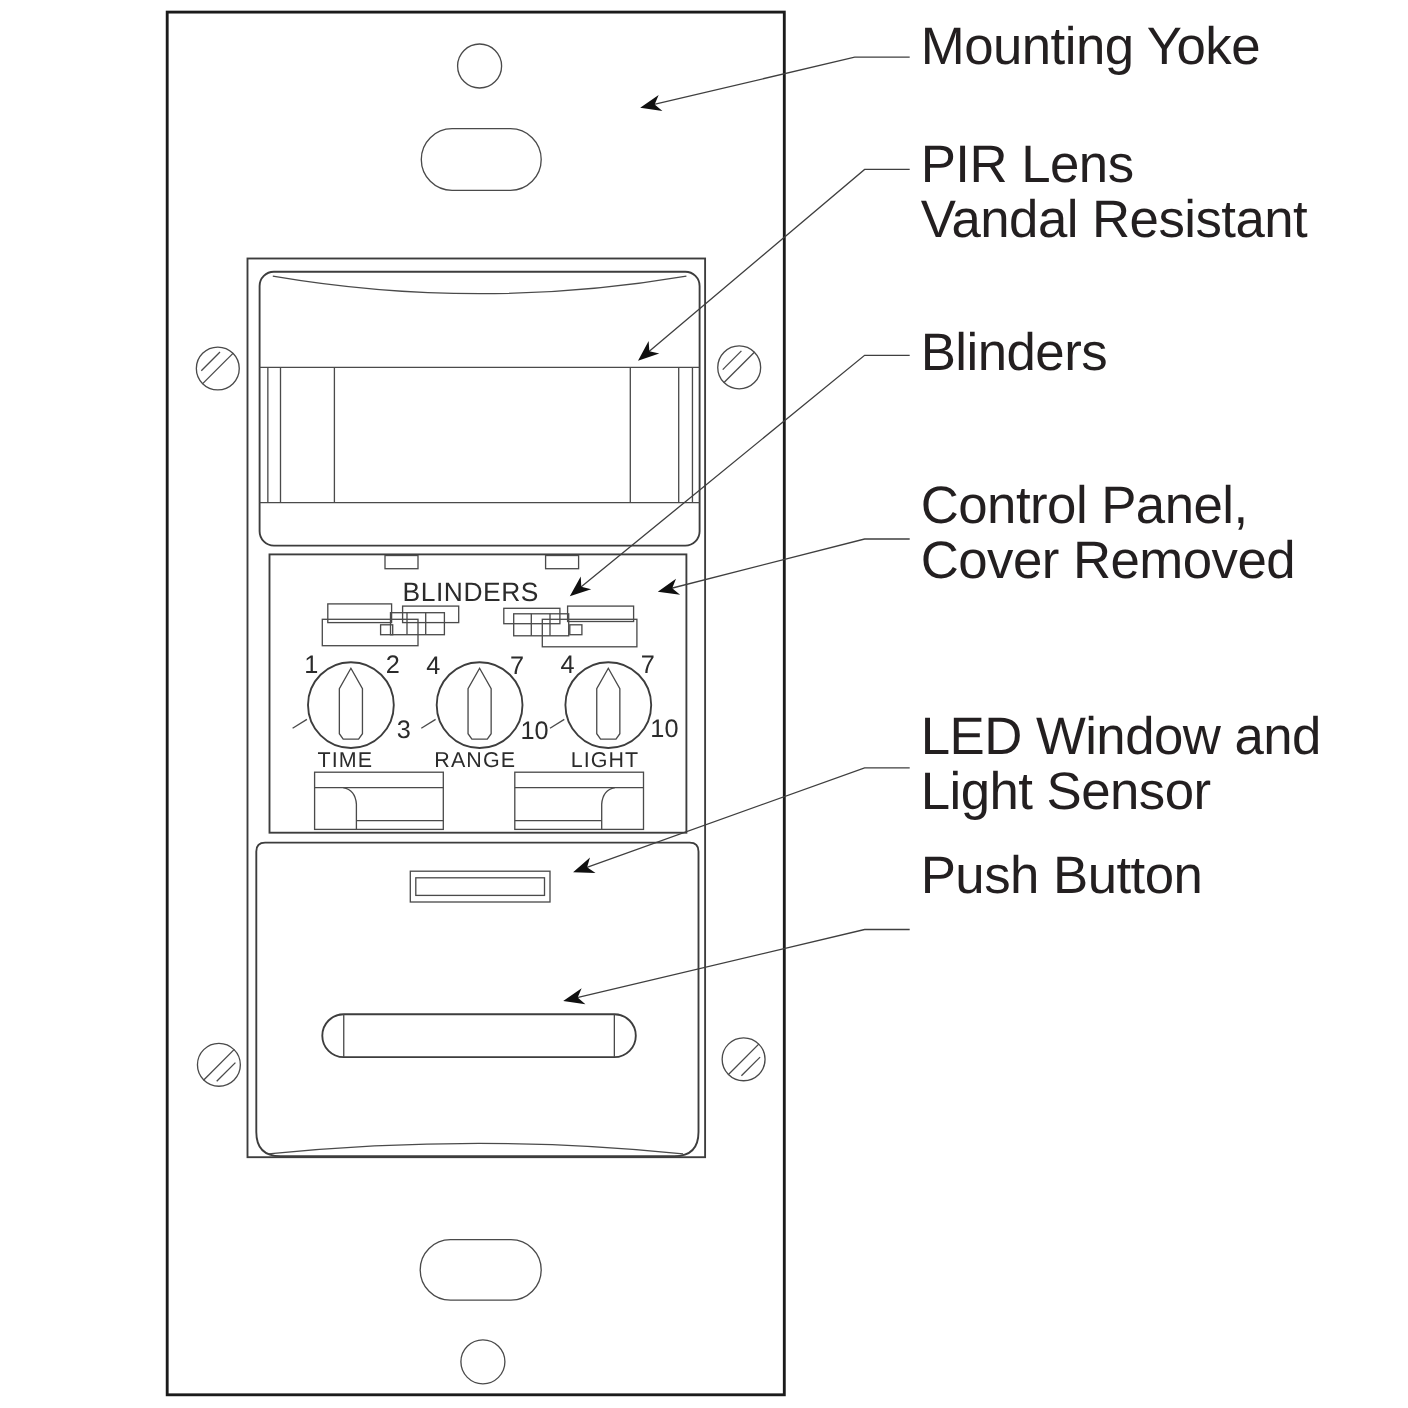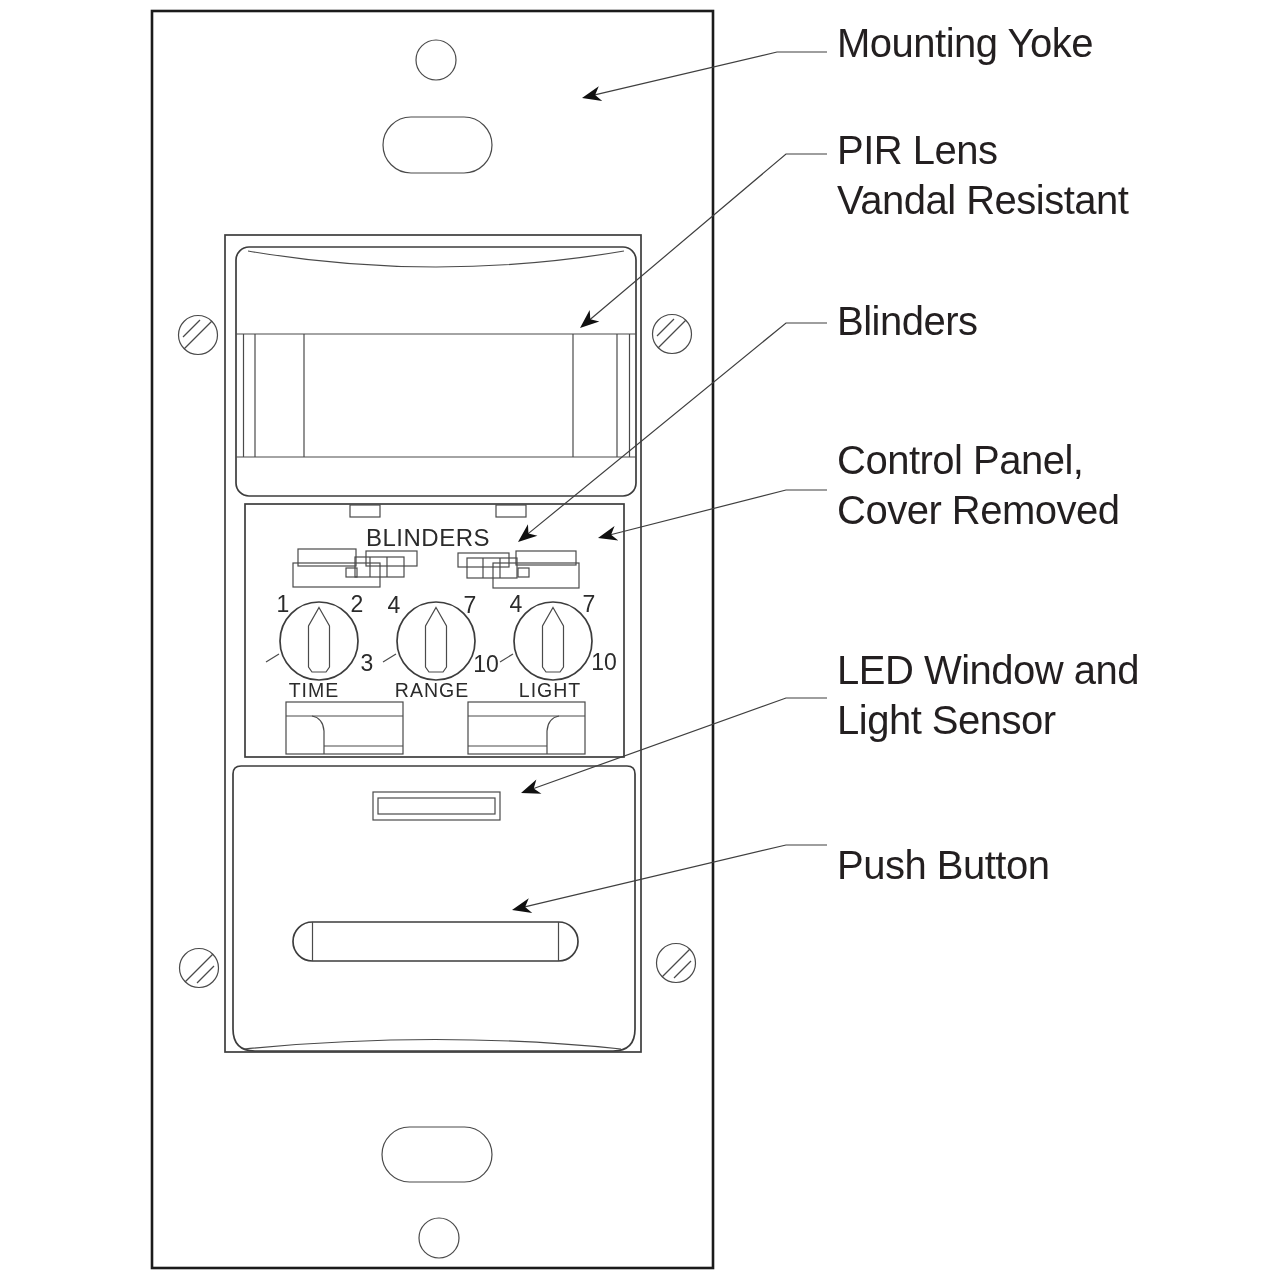--- a/index.html
+++ b/index.html
@@ -14,21 +14,21 @@
   .ln-plate{fill:none;stroke:#1b1b1b;stroke-width:2.6;}
   .leader  {fill:none;stroke:#3f3f3f;stroke-width:1.2;}
   .arrow   {fill:#101010;stroke:none;}
   
   .svgtxt{fill:#2b2b2b;font-family:"Liberation Sans",sans-serif;}
   .t-heading{font-size:24px;letter-spacing:.5px;}
   .t-num{font-size:23px;}
   .t-dial{font-size:19.5px;letter-spacing:1px;}
   
   .callout{
-    position:absolute;left:837px;color:#231f20;font-size:40px;line-height:50px;
+    position:absolute;left:837px;color:#231f20;font-size:48px;line-height:50px;
     font-weight:300;letter-spacing:-0.5px;white-space:nowrap;
   }
 </style>
 </head>
 <body>
 
 <div class="stage">
 
   <svg width="1280" height="1280" viewBox="0 0 1280 1280">
 
@@ -198,17 +198,17 @@
     <div>Blinders</div>
   </div>
   <div class="callout" style="top:645px">
     <div>LED Window and</div>
     <div>Light Sensor</div>
   </div>
   <div class="callout" style="top:435px">
     <div>Control Panel,</div>
     <div>Cover Removed</div>
   </div>
-  <div class="callout" style="top:840px">
+  <div class="callout" style="top:772px">
     <div>Push Button</div>
   </div>
 
 </div>
 
 </body></html>

